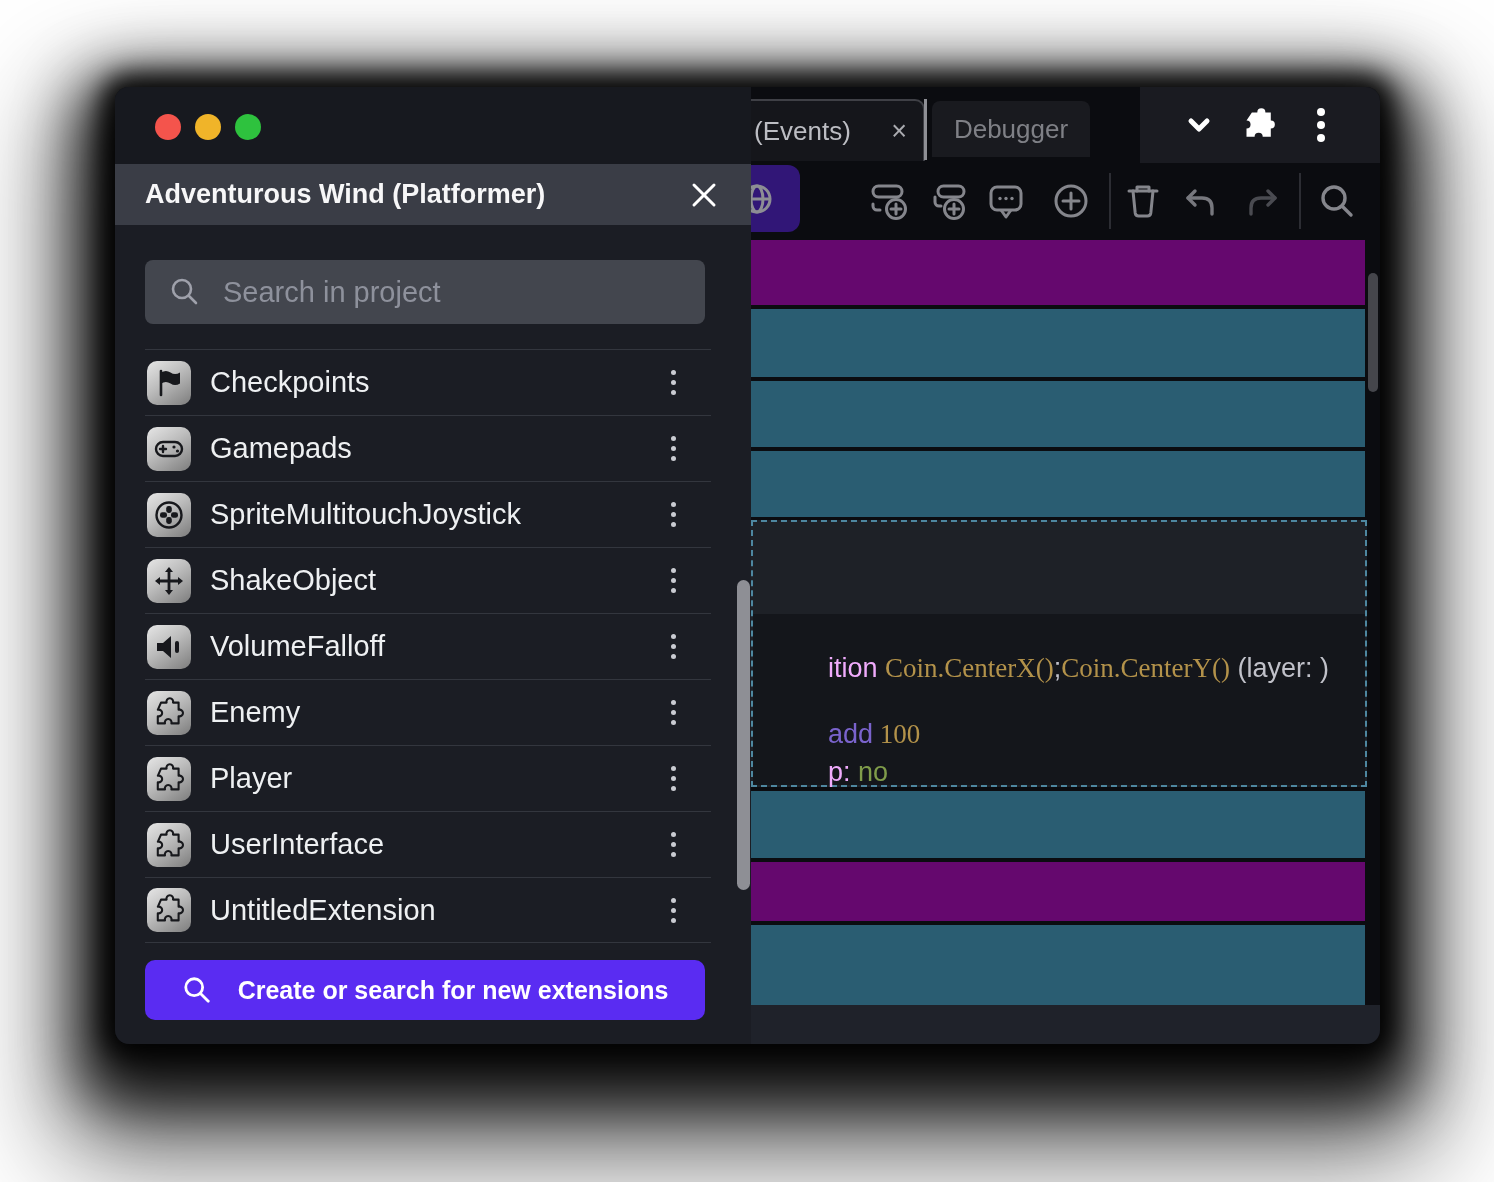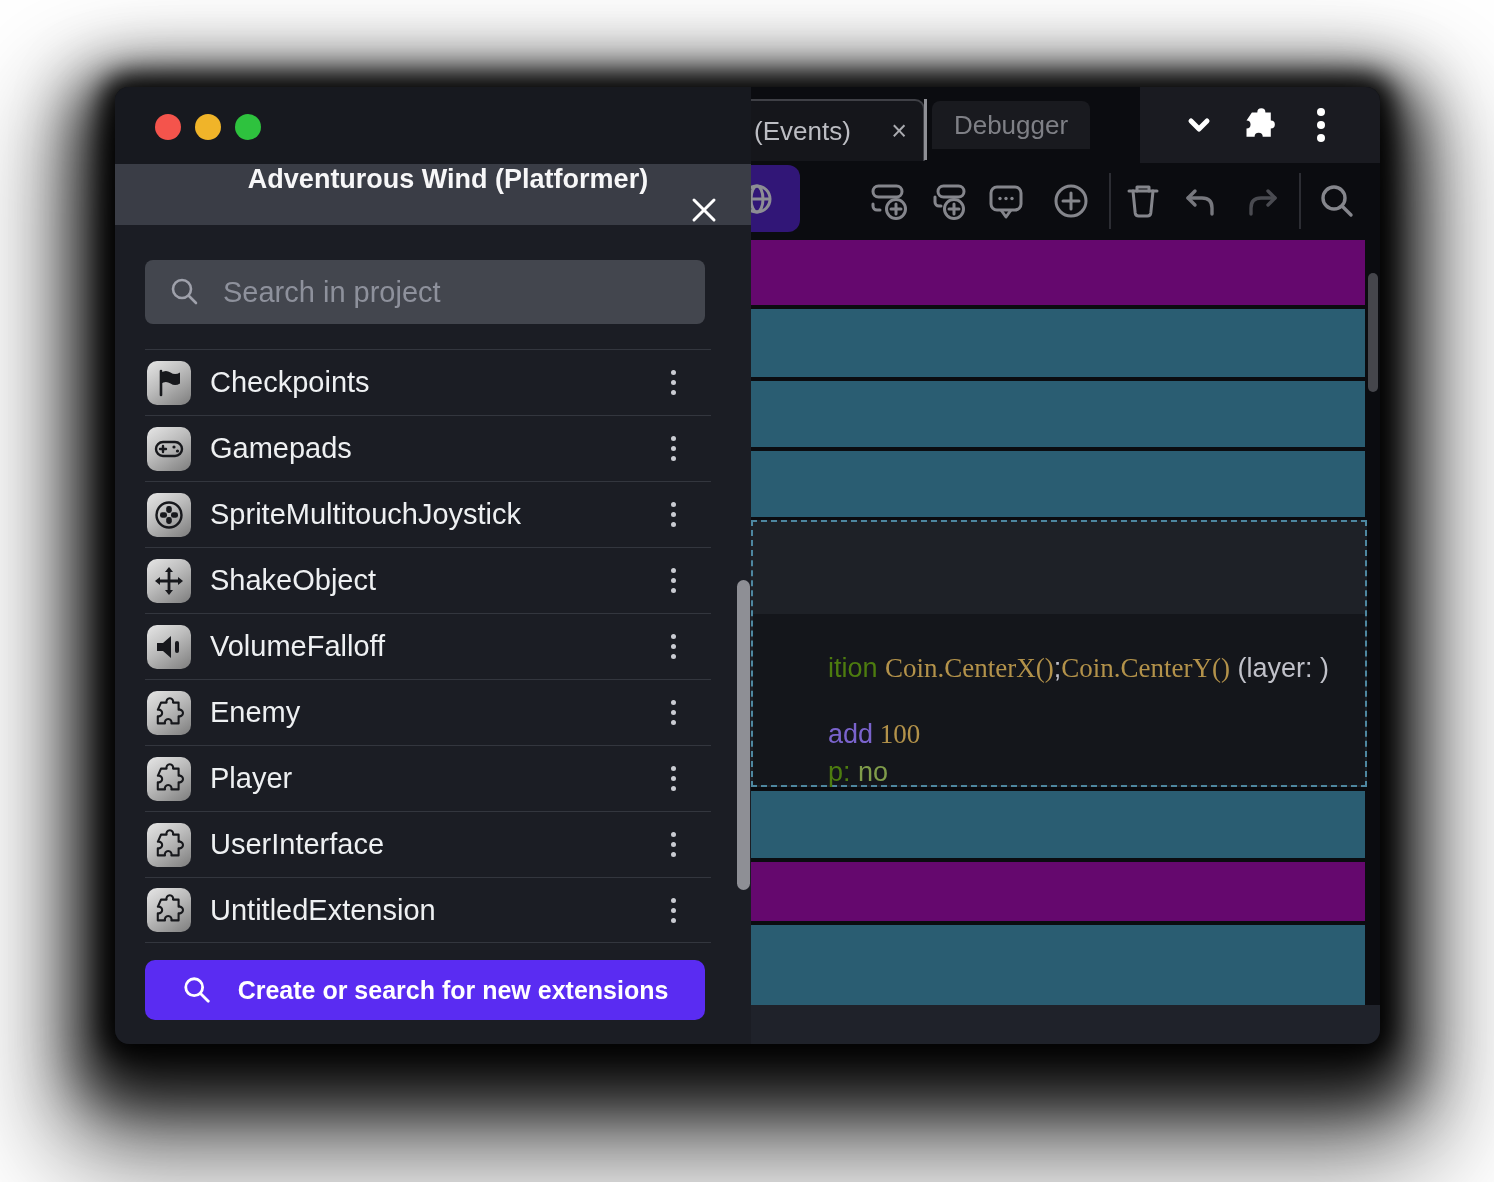--- a/index.html
+++ b/index.html
@@ -19,21 +19,21 @@
               justify-content:space-around; padding:0 28px; }
   .tr-btn { width:44px; height:44px; display:flex; align-items:center; justify-content:center; }
 
   
   .tab-events { position:absolute; left:585px; top:12px; width:225px; height:62px;
                 background:#15161b; border:2px solid #3f4046; border-bottom:none;
                 border-radius:10px 10px 0 0; display:flex; align-items:center; }
   .tab-events .lbl { color:#bcbdc3; font-size:26px; padding-left:52px; }
   .tab-events .close { margin-left:auto; margin-right:16px; color:#aaabb0; font-size:27px; line-height:1; }
   .tab-sep { position:absolute; left:809px; top:12px; width:3px; height:61px; background:#8e8f95; }
-  .tab-debugger { position:absolute; left:817px; top:14px; width:158px; height:48px;
+  .tab-debugger { position:absolute; left:817px; top:14px; width:158px; height:56px;
                   background:#191a1f; border-radius:8px 8px 0 0; display:flex;
                   align-items:center; justify-content:center; color:#7f8086; font-size:26px; }
 
   
   .tb-purple { position:absolute; left:610px; top:78px; width:75px; height:67px;
                border-radius:12px; display:flex; align-items:center; }
   .tb-purple svg { margin-left:14px; }
   .tb-icon { position:absolute; top:93px; width:42px; height:42px; }
   .tb-div { position:absolute; top:86px; width:2px; height:56px; background:#2c2d33; }
 
@@ -41,35 +41,35 @@
   .evrow { position:absolute; left:636px; width:614px; }
   .r1 { top:153px; height:65px; } .r2 { top:222px; height:68px; }
   .r3 { top:294px; height:66px; } .r4 { top:364px; height:66px; }
   .r5 { top:704px; height:67px; } .r6 { top:775px; height:59px; }
   .r7 { top:838px; height:80px; }
   .sel-block { position:absolute; left:636px; top:433px; width:616px; height:267px;
                background:#1e2127; border:2px dashed #4e87a0; }
   .sel-inner { position:absolute; left:0; right:0; top:92px; bottom:0; background:#14161b; }
   .code-line { position:absolute; left:0; font-size:27px; white-space:pre; }
   .cl1 { top:8px; } .cl2 { top:74px; } .cl3 { top:112px; }
-  .c-gray { color:#4d7c0f; } .c-gold { color:#b3924a;font-family:Liberation Serif, serif; } .c-lgray { color:#c0c1c9; }
+  .c-gray { color:#f0abfc; } .c-gold { color:#b3924a;font-family:Liberation Serif, serif; } .c-lgray { color:#c0c1c9; }
   .c-purple { color:#7a63cc; } .c-green { color:#7f9c4a; }
   .bottom-strip { position:absolute; left:636px; top:918px; width:629px; height:39px;
                   background:#1f222a; border-radius:0 0 14px 0; }
   .ev-scroll { position:absolute; left:1253px; top:186px; width:10px; height:119px;
                background:#45464c; border-radius:5px; }
 
   
   .drawer { position:absolute; left:115px; top:75px; width:636px; height:957px;
             background:#1b1d24; border-radius:14px 0 0 14px; }
   .d-titlebar { position:absolute; left:0; top:0; width:100%; height:77px;
                 background:#17191f; border-radius:14px 0 0 0; }
   .light { position:absolute; top:27px; width:26px; height:26px; border-radius:50%; }
   .d-header { position:absolute; left:0; top:77px; width:100%; height:61px; background:#3a3d46;
-              display:flex; align-items:center;flex-direction:column; }
+              display:flex; align-items:center; }
   .d-title { padding-left:30px; color:#f7f7f8; font-size:27px; font-weight:bold; }
   .d-close { margin-left:auto; margin-right:30px; width:34px; height:34px; display:flex;
              align-items:center; justify-content:center; }
   .d-search { position:absolute; left:30px; top:173px; width:560px; height:64px;
               background:#43464e; border-radius:8px; display:flex; align-items:center; }
   .d-search svg { margin-left:24px; }
   .d-search input { background:transparent; border:none; outline:none; margin-left:22px;
                     font-size:29px; color:#fca5a5; width:420px;
                     font-family:"Liberation Sans", sans-serif; }
   .d-search input::placeholder { color:#8e919c; }

